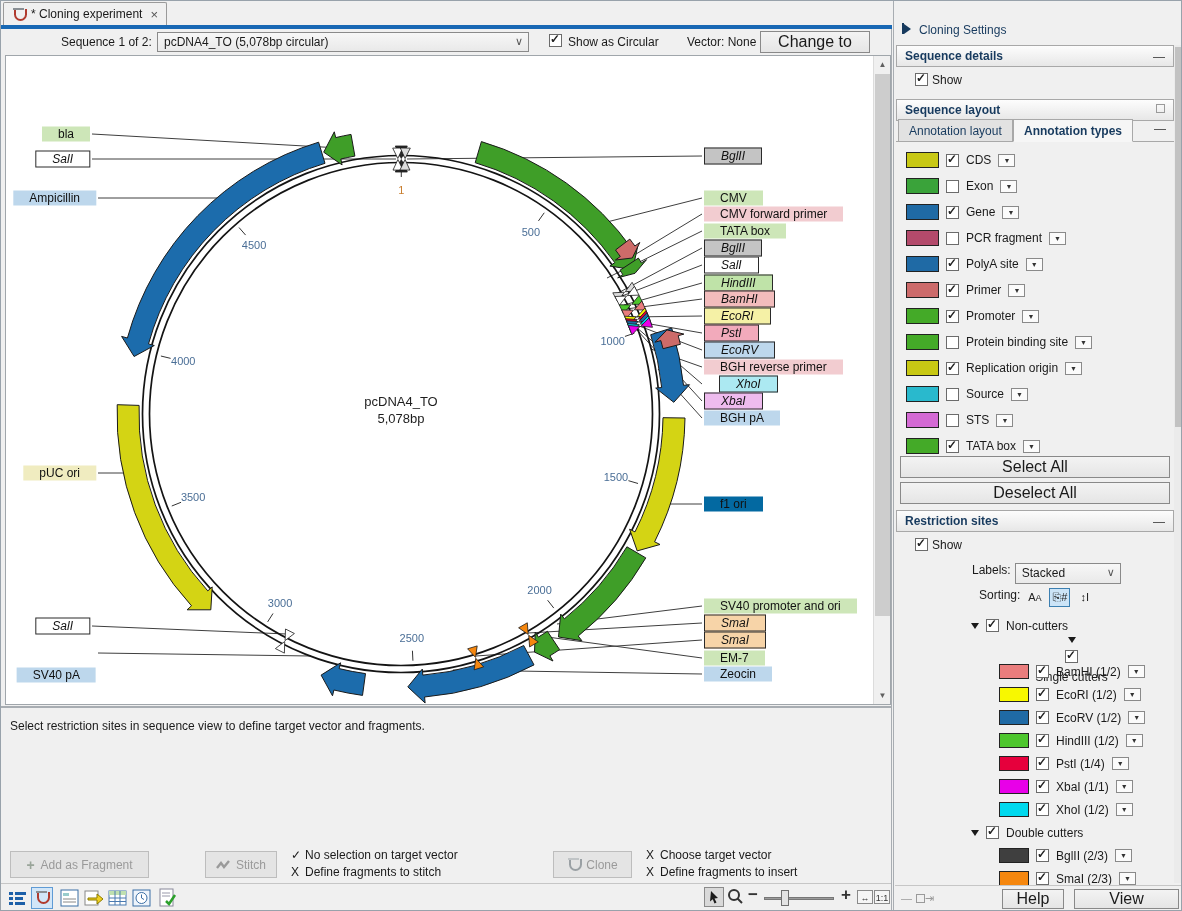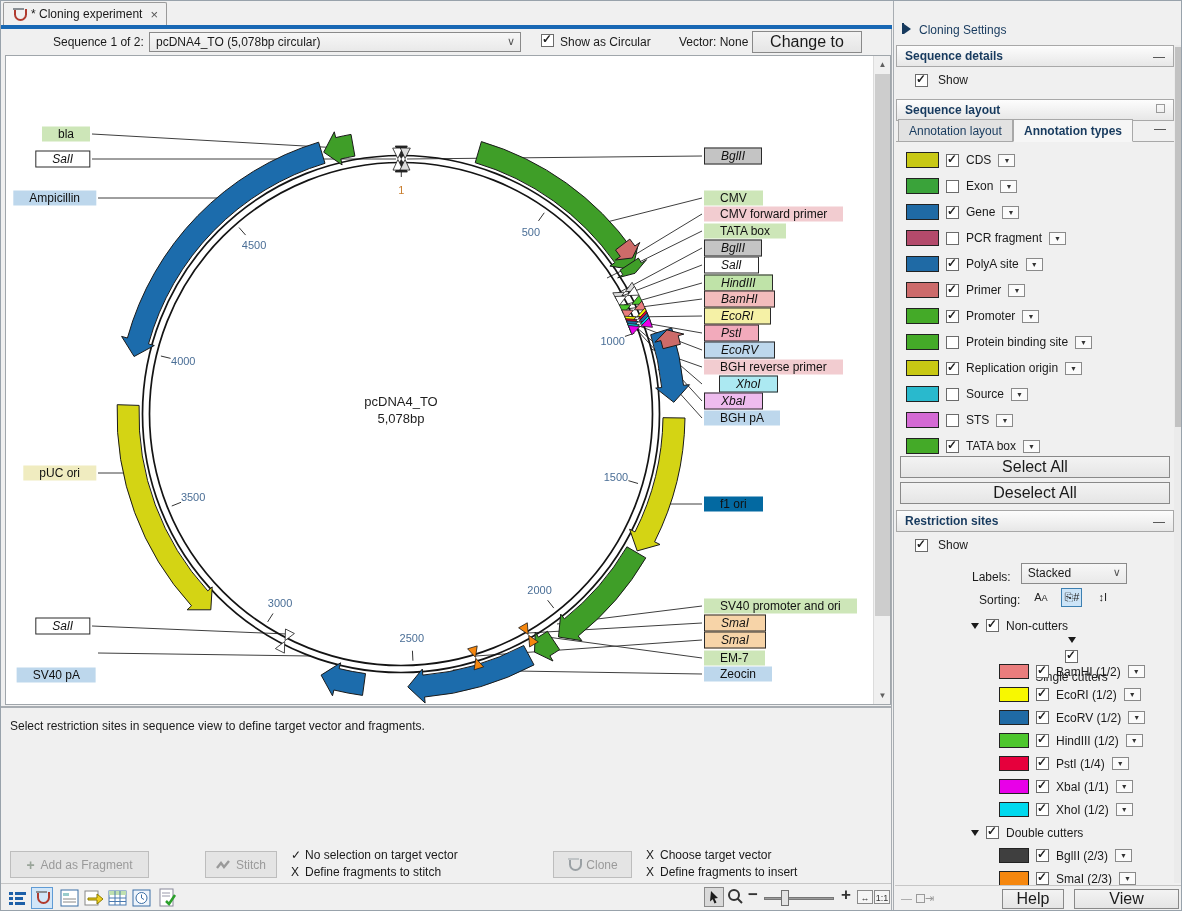--- a/index.html
+++ b/index.html
@@ -11,21 +11,21 @@
   .tab { position:absolute; left:2px; top:1px; height:23px; background:#f0f0f0; border:1px solid #9a9a9a; border-bottom:none; border-radius:2px 2px 0 0; display:flex; align-items:center; padding:0 8px; gap:6px; font-size:12px; color:#1a1a1a; }
   .tab-close { color:#555; font-size:13px; padding-left:2px; cursor:default; }
   .accent { position:absolute; left:0; top:24px; width:891px; height:4px; background:#1868b4; }
   .uicon { display:inline-block; width:13px; height:13px; position:relative; }
   .uicon::before { content:""; position:absolute; left:2px; top:1px; width:9px; height:10px; border:2.5px solid #b03a2e; border-top:none; border-radius:0 0 7px 7px; }
   .uicon::after { content:""; position:absolute; left:1px; top:0; width:11px; height:2px; background:#8a8f94; }
   .uicon.gray::before { border-color:#9aa0a4; } .uicon.gray::after { background:#c0c4c6; }
 
   
   .left-view { position:absolute; left:0; top:28px; width:891px; height:883px; background:#f0f0f0; border-right:1px solid #a8adb2; }
-  .lv-toolbar { position:absolute; left:0; top:0; width:100%; height:26px; display:flex; align-items:center; font-size:12px; color:#1a1a1a; }
+  .lv-toolbar { position:absolute; left:8px; top:0; width:100%; height:26px; display:flex; align-items:center; font-size:12px; color:#1a1a1a; }
   .lv-toolbar .seq-label { position:absolute; left:52px; top:6px; }
   .combo { position:absolute; left:148px; top:3px; width:372px; height:20px; background:linear-gradient(#f7f7f7,#e9e9e9); border:1px solid #8a8a8a; font-size:12px; padding:2px 18px 0 6px; white-space:nowrap; overflow:hidden; }
   .combo .chev { position:absolute; right:5px; top:2px; color:#555; font-size:11px; }
   .cb { display:inline-block; width:13px; height:13px; border:1px solid #6b6b6b; background:#fff; position:relative; flex:none; vertical-align:-2px; }
   .cb.checked::after { content:"✓"; position:absolute; left:0px; top:-3px; font-size:12px; font-weight:bold; color:#222; }
   .lv-toolbar .circ-cb { position:absolute; left:540px; top:5px; }
   .lv-toolbar .circ-lbl { position:absolute; left:559px; top:6px; }
   .lv-toolbar .vector-lbl { position:absolute; left:678px; top:6px; }
   .btn { background:linear-gradient(#f3f3f3,#e5e5e5); border:1px solid #898989; font-size:16px; color:#1a1a1a; text-align:center; }
   .lv-toolbar .change-btn { position:absolute; left:751px; top:2px; width:110px; height:22px; line-height:20px; }
@@ -68,21 +68,21 @@
   .grp-hdr { position:absolute; left:2px; width:278px; height:22px; background:linear-gradient(#fdfdfd,#e7e7e7); border:1px solid #a8a8a8; color:#173a5e; font-weight:bold; padding:3px 0 0 8px; }
   .grp-hdr .mini { position:absolute; right:8px; top:4px; color:#444; font-weight:normal; }
   .subtabs { position:absolute; left:2px; top:118px; width:278px; height:23px; border-bottom:1px solid #a8a8a8; }
   .subtab { position:absolute; top:0; height:23px; border:1px solid #a8a8a8; background:#e2e2e2; color:#173a5e; padding:4px 10px 0 10px; }
   .subtab.active { background:#f6f6f6; border-bottom:1px solid #f6f6f6; font-weight:bold; }
   .ann-row { display:flex; align-items:center; height:26px; padding-left:12px; gap:7px; }
   .swatch { width:33px; height:16px; border:1px solid #222; flex:none; }
   .ddbtn { width:17px; height:13px; border:1px solid #8a8a8a; background:#fbfbfb; font-size:7px; line-height:12px; text-align:center; color:#333; flex:none; }
   .ddbtn::after { content:"▼"; }
   .panel-btn { position:absolute; left:6px; width:270px; height:22px; line-height:20px; }
-  .rs-row { position:absolute; display:flex; align-items:flex-end; gap:10px; }
+  .rs-row { position:absolute; display:flex; align-items:flex-start; gap:4px; }
   .exp { width:0; height:0; border-left:4.5px solid transparent; border-right:4.5px solid transparent; border-top:6px solid #1a1a1a; display:inline-block; }
   .tree-row { display:flex; align-items:center; height:23px; gap:7px; }
   .tree-row .swatch2 { width:30px; height:15px; border:1px solid #222; flex:none; }
   .sort-ico { display:inline-block; width:21px; height:19px; border:1px solid transparent; text-align:center; font-size:11px; line-height:17px; color:#222; }
   .sort-ico.sel { background:#cce4f7; border:1px solid #3c7fb1; }
   .rp-footer { position:absolute; left:1px; top:884px; width:288px; height:26px; background:#f0f0f0; border-top:1px solid #c6c6c6; z-index:5; }
   .rp-scroll { position:absolute; right:0; top:44px; width:9px; height:838px; background:#ebebeb; }
   .rp-scroll .thumb { position:absolute; left:1px; top:2px; width:7px; height:380px; background:#c2c2c2; }
   .dockicons { position:absolute; left:6px; top:6px; color:#9a9a9a; font-size:11px; letter-spacing:4px; }
   .sq { display:inline-block; width:9px; height:9px; border:1.5px solid #9a9a9a; vertical-align:-1px; }

